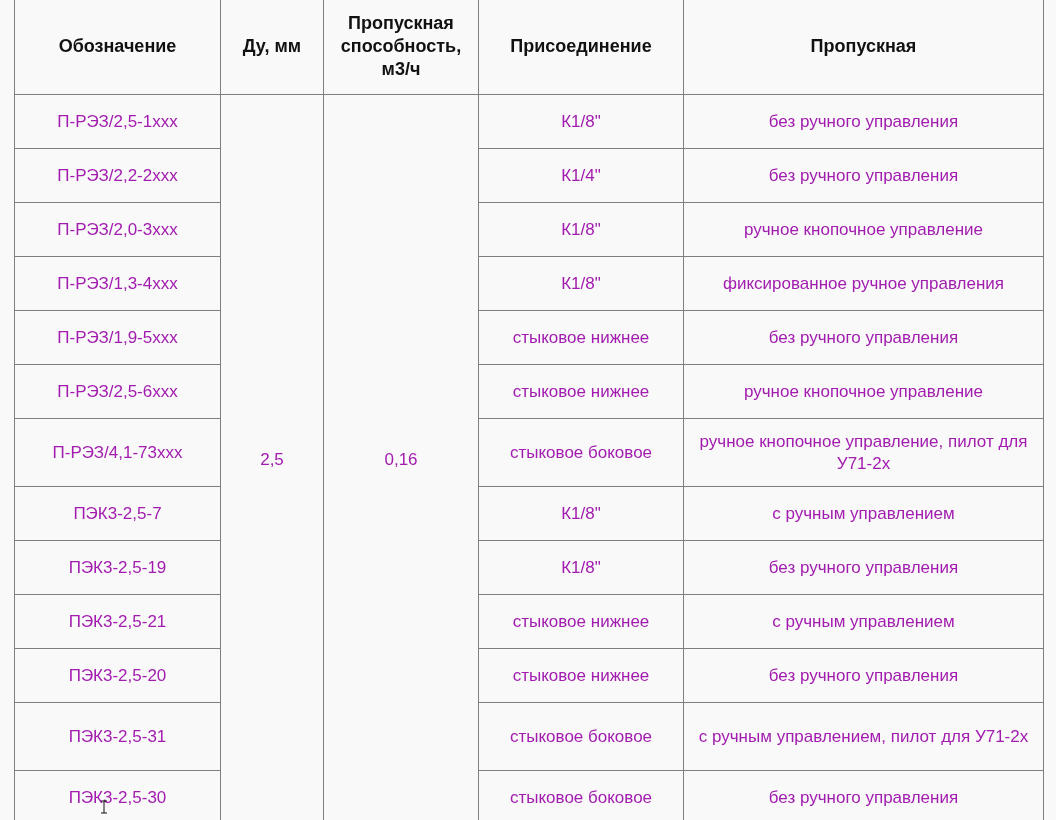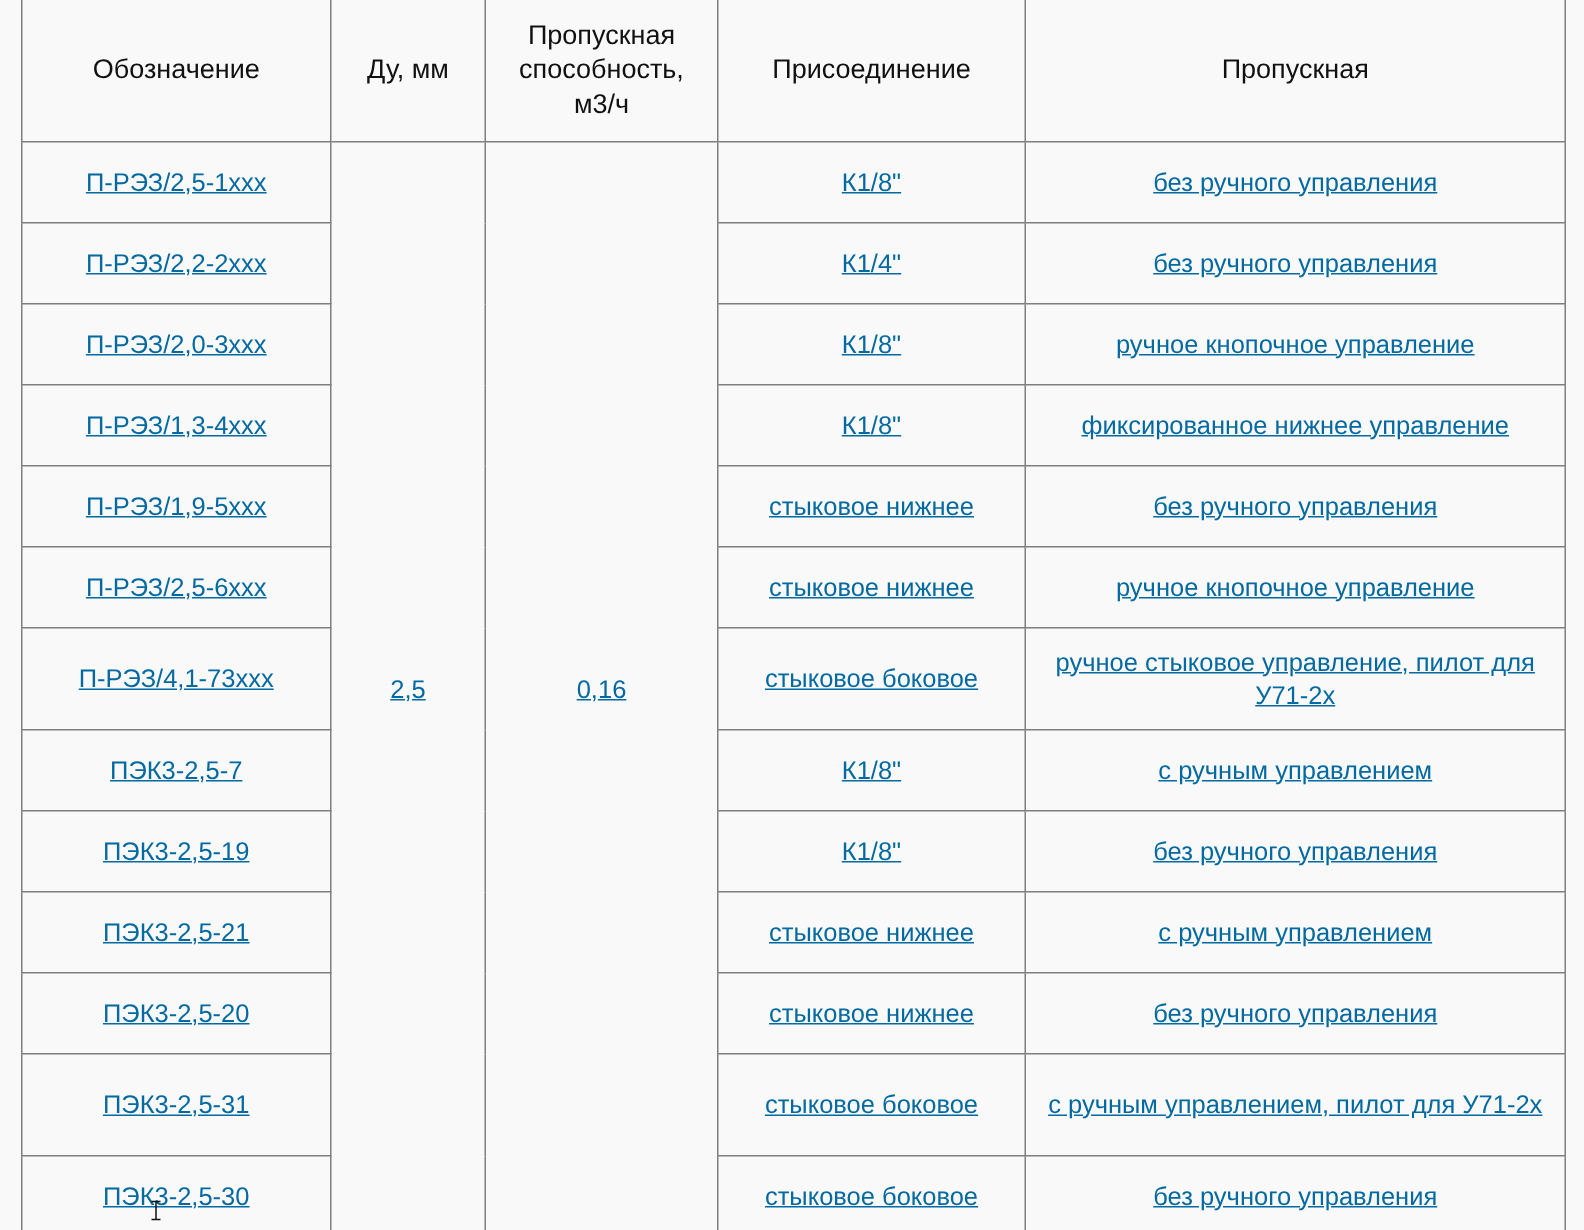--- a/index.html
+++ b/index.html
@@ -26,30 +26,29 @@
       table-layout: fixed;
     }
     th, td {
       border: 1px solid #7f7f7f;
       text-align: center;
       vertical-align: middle;
       padding: 0 8px;
       line-height: 22px;
     }
     th {
-      font-weight: normal;
+      font-weight: bold;
       font-size: 18px;
       color: #111;
       height: 95px;
       line-height: 23px;
     }
     td {
       height: 53px;
-      color: #0369a1;
-      text-decoration: underline;
+      color: #a21caf;
     }
     tr.tall td { height: 67px; }
     col.c1 { width: 206px; }
     col.c2 { width: 103px; }
     col.c3 { width: 155px; }
     col.c4 { width: 205px; }
     col.c5 { width: 360px; }
     .cursor {
       position: absolute;
       left: 100px;
@@ -94,36 +93,36 @@
         <td>без ручного управления</td>
       </tr>
       <tr>
         <td>П-РЭЗ/2,0-3xxx</td>
         <td>К1/8"</td>
         <td>ручное кнопочное управление</td>
       </tr>
       <tr>
         <td>П-РЭЗ/1,3-4xxx</td>
         <td>К1/8"</td>
-        <td>фиксированное нижнее управление</td>
+        <td>фиксированное ручное управления</td>
       </tr>
       <tr>
         <td>П-РЭЗ/1,9-5xxx</td>
         <td>стыковое нижнее</td>
         <td>без ручного управления</td>
       </tr>
       <tr>
         <td>П-РЭЗ/2,5-6xxx</td>
         <td>стыковое нижнее</td>
         <td>ручное кнопочное управление</td>
       </tr>
       <tr class="tall">
         <td>П-РЭЗ/4,1-73xxx</td>
         <td>стыковое боковое</td>
-        <td>ручное стыковое управление, пилот для У71-2х</td>
+        <td>ручное кнопочное управление, пилот для У71-2х</td>
       </tr>
       <tr>
         <td>ПЭК3-2,5-7</td>
         <td>К1/8"</td>
         <td>с ручным управлением</td>
       </tr>
       <tr>
         <td>ПЭК3-2,5-19</td>
         <td>К1/8"</td>
         <td>без ручного управления</td>

